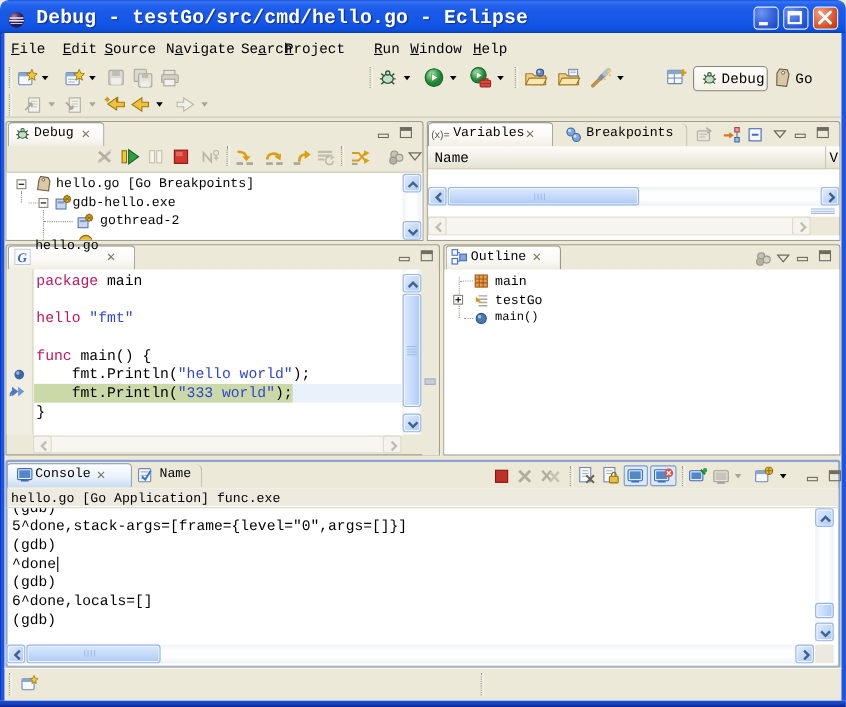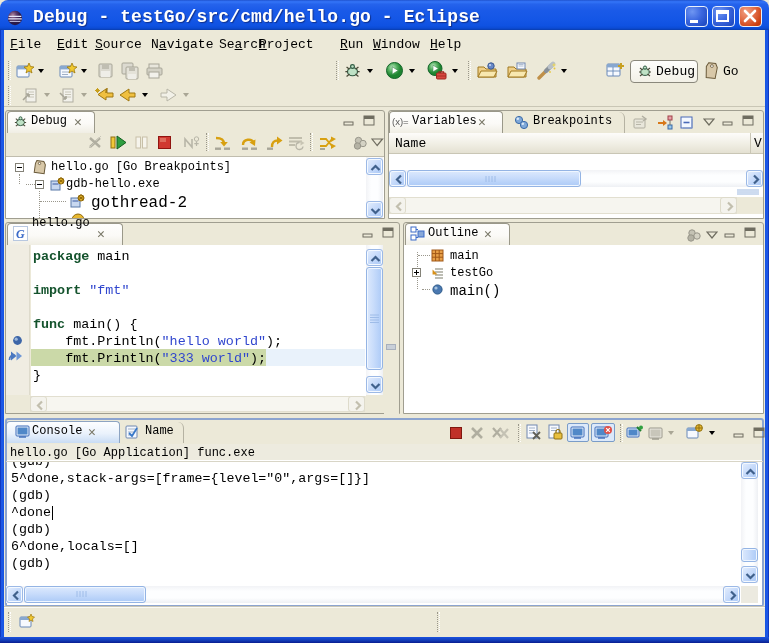--- a/index.html
+++ b/index.html
@@ -36,21 +36,21 @@
 .xclose{color:#7A7868;font-size:13px;font-weight:bold}
 .white{background:#fff}
 
 .sbtrack-v{background:linear-gradient(90deg,#F2F3F6,#FDFEFF 30%,#FDFEFF 70%,#EEF0F4)}
 .sbtrack-h{background:linear-gradient(180deg,#F2F3F6,#FDFEFF 30%,#FDFEFF 70%,#EEF0F4)}
 .sbbtn{background:linear-gradient(135deg,#E4EEFD 0%,#CCDEFB 40%,#AECBF7 90%),#C4D8FA;border:1px solid #9CB9E6;border-radius:3px;box-shadow:inset 0 0 0 1px #F4F9FF}
 .sbthumb{background:linear-gradient(90deg,#DCE9FD 0%,#C8DCFB 45%,#ACCAF7 100%);border:1px solid #94B4E4;border-radius:3px;box-shadow:inset 0 0 0 1px #EFF6FF}
 .sbthumb-h{background:linear-gradient(180deg,#DCE9FD 0%,#C8DCFB 45%,#ACCAF7 100%);border:1px solid #94B4E4;border-radius:3px;box-shadow:inset 0 0 0 1px #EFF6FF}
 .sbbtn-dis{background:#F4F3ED;border:1px solid #DEDBCB;border-radius:3px}
 
-.kw{color:#14532d;font-weight:bold}
+.kw{color:#be185d;font-weight:normal}
 .str{color:#3046CE}
 .mono13{font-size:13.4px;white-space:pre}
 </style></head>
 <body>
 
 <div class="a" id="brdL"></div>
 <div class="a" id="brdR"></div>
 <div class="a" id="brdB"></div>
 <div class="a" id="titlebar"></div>
 <div class="a ttext">Debug - testGo/src/cmd/hello.go - Eclipse</div>
@@ -324,21 +324,21 @@
     <circle cx="11" cy="5" r="3" fill="#E8B830" stroke="#906808"></circle>
     <path d="M11 1 L11 3 M8 5 L14 5 M9 2.8 L13 7.2 M13 2.8 L9 7.2" stroke="#906808" stroke-width="0.9"></path>
   </svg>
 <div class="a" style="left:66px;top:177px;font-size:12px">gdb-hello.exe</div>
 <svg class="a" style="left:70px;top:193px" width="16" height="16">
     <rect x="1" y="5" width="9" height="9" fill="#C8D8F0" stroke="#5878A8"></rect>
     <rect x="2.5" y="7" width="6" height="2" fill="#8098C8"></rect>
     <circle cx="11" cy="5" r="3" fill="#E8B830" stroke="#906808"></circle>
     <path d="M11 1 L11 3 M8 5 L14 5 M9 2.8 L13 7.2 M13 2.8 L9 7.2" stroke="#906808" stroke-width="0.9"></path>
   </svg>
-<div class="a" style="left:91px;top:194px;font-size:16px">gothread-2</div>
+<div class="a" style="left:91px;top:194px;font-size:12px">gothread-2</div>
 <div class="a" style="left:70px;top:212px;width:14px;height:6px;overflow:hidden"><svg width="16" height="16">
       <circle cx="8" cy="8" r="6" fill="#E8B830" stroke="#906808"></circle>
     </svg></div>
 <div class="a dotv" style="left:19px;top:174px;height:10px"></div>
 <div class="a doth" style="left:26px;top:184px;width:9px"></div>
 <div class="a dotv" style="left:39px;top:191px;height:27px"></div>
 <div class="a doth" style="left:40px;top:201px;width:26px"></div>
 
 <div class="a sbtrack-v" style="left:366px;top:157px;width:17px;height:61px"></div>
 <div class="a sbbtn" style="left:366px;top:158px;width:17px;height:17px">
@@ -447,21 +447,21 @@
 
 <div class="a" style="left:6px;top:245px;width:24px;height:150px;background:#F0EDE2;border-right:1px solid #DEDBCC"></div>
 <div class="a white" style="left:31px;top:245px;width:335px;height:151px"></div>
 <div class="a" style="left:384px;top:245px;width:15px;height:169px;background:#ECE9D8"></div>
 <div class="a" style="left:386px;top:344px;width:10px;height:6px;background:#C8CFD8;border:1px solid #A8B0BC"></div>
 
 <div class="a" style="left:31px;top:349px;width:334px;height:17px;background:#E9F2FB"></div>
 <div class="a" style="left:31px;top:349px;width:235px;height:17px;background:#CBD9A8"></div>
 
 <div class="a mono13" style="left:33px;top:249px"><span class="kw">package</span> main</div>
-<div class="a mono13" style="left:33px;top:283px"><span class="kw">import</span> <span class="str">"fmt"</span></div>
+<div class="a mono13" style="left:33px;top:283px"><span class="kw">hello</span> <span class="str">"fmt"</span></div>
 <div class="a mono13" style="left:33px;top:317px"><span class="kw">func</span> main() {</div>
 <div class="a mono13" style="left:33px;top:334px">    fmt.Println(<span class="str">"hello world"</span>);</div>
 <div class="a mono13" style="left:33px;top:351px">    fmt.Println(<span class="str">"333 world"</span>);</div>
 <div class="a mono13" style="left:33px;top:368px">}</div>
 
 <svg class="a" style="left:12px;top:335px" width="12" height="12">
     <circle cx="5.5" cy="5.5" r="4.4" fill="#3D66A8"></circle>
     <circle cx="4.2" cy="4.2" r="1.6" fill="#9DB8DC"></circle>
   </svg>
 <svg class="a" style="left:8px;top:349px" width="17" height="14" viewBox="0 0 17 14">
@@ -535,21 +535,21 @@
 <div class="a" style="left:416px;top:270px;width:1px;height:5px;background:#000"></div>
 <svg class="a" style="left:430px;top:265px" width="15" height="15">
     <path d="M5 4 H13 M5 7 H13 M5 10 H13 M5 13 H13" stroke="#A8A89C" stroke-width="1.3"></path>
     <path d="M2 8 L5.5 4.5 L5.5 11.5 Z" fill="#D89018" transform="rotate(-45 4 8)"></path>
   </svg>
 <div class="a" style="left:450px;top:266px;font-size:12px">testGo</div>
 <svg class="a" style="left:430px;top:282px" width="15" height="15">
     <circle cx="7.5" cy="7.5" r="4.6" fill="#4A78B0" stroke="#2A5888"></circle>
     <circle cx="6" cy="6" r="1.6" fill="#A8C4E0"></circle>
   </svg>
-<div class="a" style="left:450px;top:283px;font-size:14px">main()</div>
+<div class="a" style="left:450px;top:283px;font-size:11px">main()</div>
 <div class="a view" style="left:5px;top:418px;width:759px;height:189px;border:2px solid #8CA4CF;border-radius:3px"></div>
 <div class="a tab-foc" style="left:6px;top:421px;width:114px;height:22px"></div>
 <svg class="a" style="left:15px;top:424px" width="16" height="16">
     <rect x="1" y="2" width="13" height="10" rx="1" fill="#E8F0FC" stroke="#3A6AB8"></rect>
     <rect x="2.5" y="3.5" width="10" height="7" fill="#5088C8"></rect>
     <path d="M4 13 h7" stroke="#3A6AB8" stroke-width="1.4"></path>
   </svg>
 <div class="a tlabel" style="left:32px;top:424px">Console</div>
 <div class="a xclose" style="left:88px;top:424px">✕</div>
 <div class="a tab-un" style="left:120px;top:422px;width:64px;height:21px"></div>

